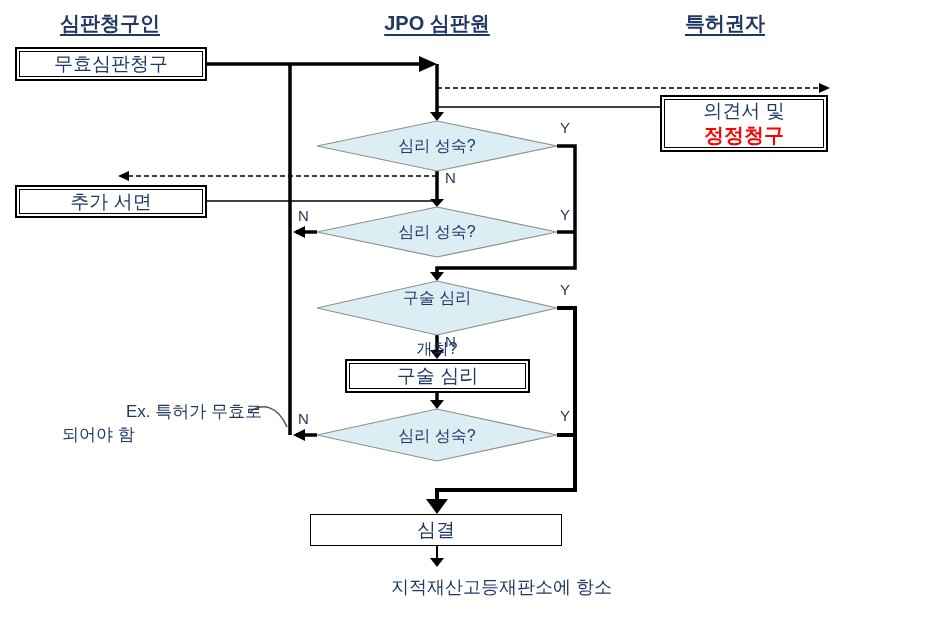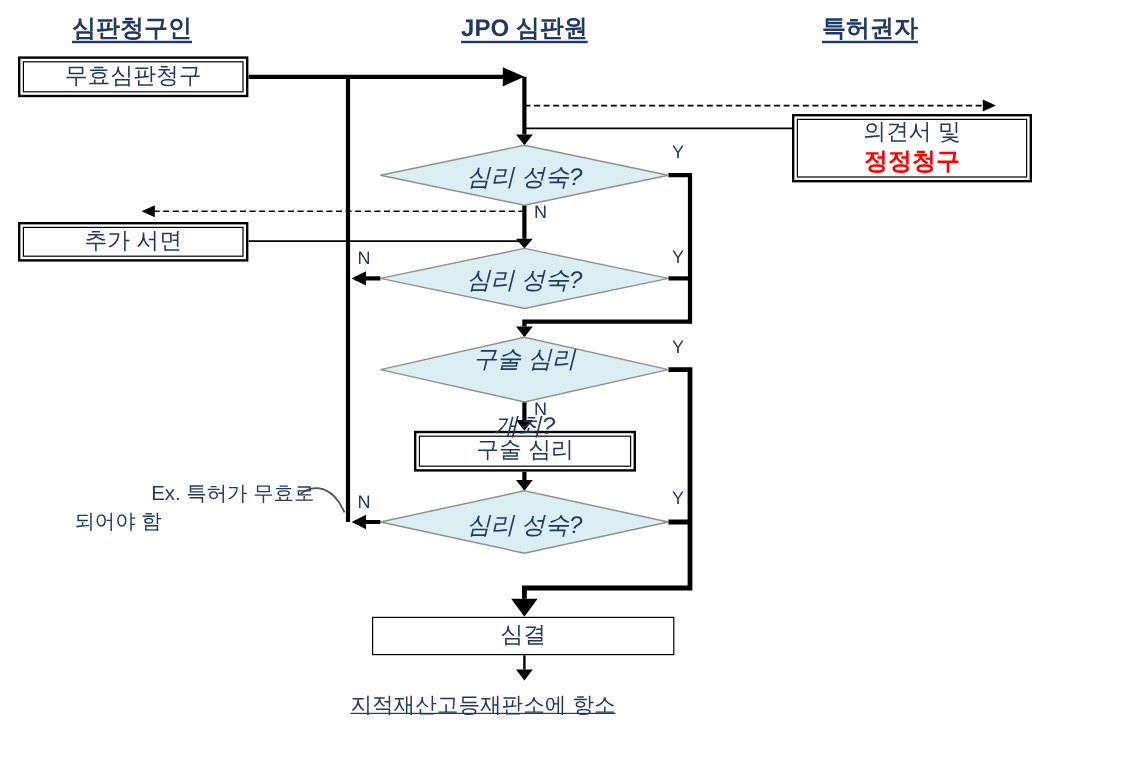--- a/index.html
+++ b/index.html
@@ -24,26 +24,26 @@
     color:var(--navy); font-size:19px; line-height:1.25; text-align:center;
   }
   .fbox.double::after {
     content:""; position:absolute; inset:2px; border:1px solid #000; pointer-events:none;
   }
   .fbox.single { border:1px solid #000; }
   .opinion-line2 { color:var(--red); font-weight:bold; font-size:20px; }
 
   .dlabel {
     position:absolute; width:160px; text-align:center;
-    color:var(--navy); font-size:20px; line-height:1.2;font-style:italic;
+    color:var(--navy); font-size:16px; line-height:1.2;
   }
   .yn { position:absolute; color:var(--navy); font-size:15px; font-weight:normal; }
 
   .note { position:absolute; color:var(--navy); font-size:17px; line-height:1.35; }
-  .note.center { text-align:left;text-decoration:underline; }
+  .note.center { text-align:right; }
   .appeal { font-size:18px; }
 
   .logo {
     position:absolute; left:8px; top:542px; width:180px; text-align:center;
     color:var(--navy); font-family:"Liberation Serif","DejaVu Serif",serif;
     font-weight:bold; font-size:33px; letter-spacing:1px; line-height:1.05;
   }
   .logo-tagline {
     display:block; font-family:"Liberation Sans","DejaVu Sans",sans-serif;
     font-weight:bold; font-size:10px; letter-spacing:1px; color:#2e4a8f;
@@ -103,21 +103,21 @@
   </svg>
 
   <div class="col-header" style="left:25px; top:10px;">심판청구인</div>
   <div class="col-header" style="left:352px; top:10px;">JPO 심판원</div>
   <div class="col-header" style="left:640px; top:10px;">특허권자</div>
 
   <div class="fbox double" style="left:15px; top:47px; width:192px; height:34px;">
     <span>무효심판청구</span>
   </div>
 
-  <div class="fbox double" style="left:660px; top:95px; width:200px; height:57px;">
+  <div class="fbox double" style="left:660px; top:95px; width:168px; height:57px;">
     <span>의견서 및</span>
     <span class="opinion-line2">정정청구</span>
   </div>
 
   <div class="fbox double" style="left:15px; top:185px; width:192px; height:33px;">
     <span>추가 서면</span>
   </div>
 
   <div class="fbox double" style="left:345px; top:359px; width:185px; height:34px;">
     <span>구술 심리</span>

